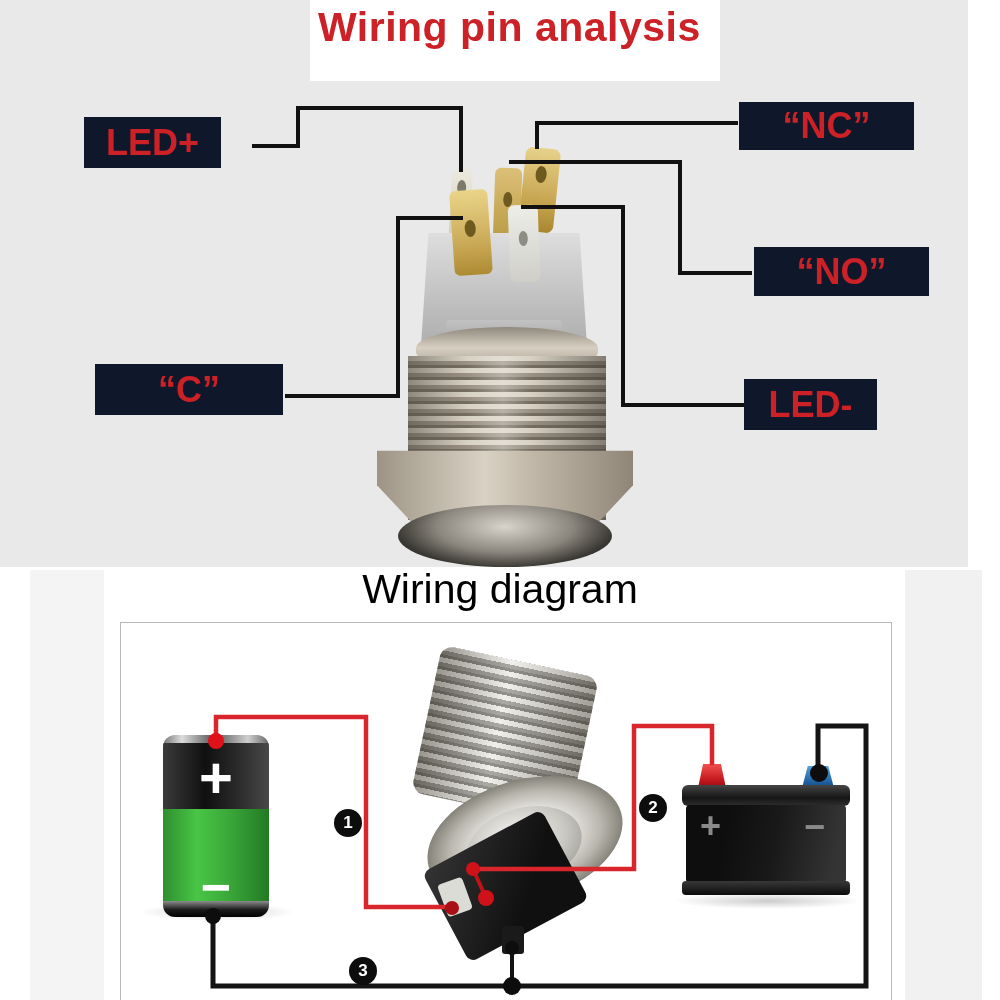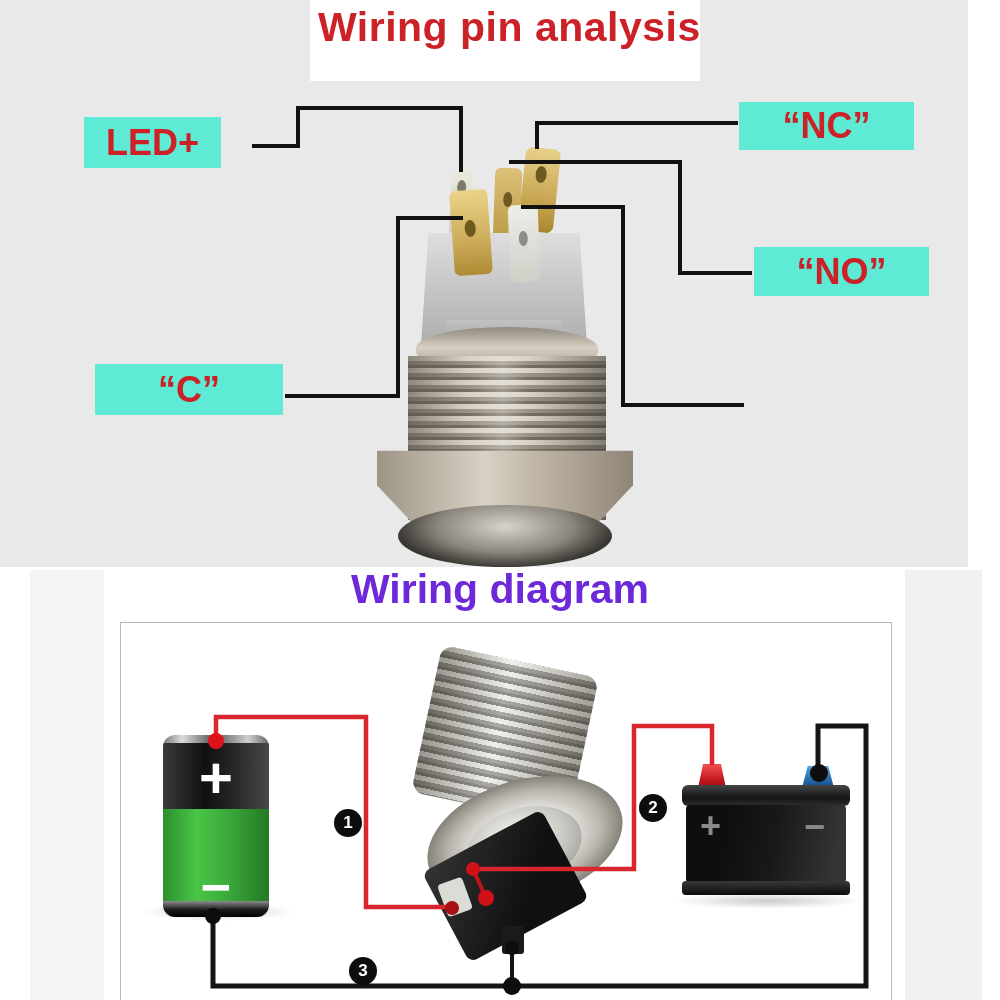--- a/index.html
+++ b/index.html
@@ -2,24 +2,24 @@
 <html><head>
 <meta charset="utf-8">
 <style>
   html,body{margin:0;padding:0;background:#fff;}
   #stage{position:relative;width:1000px;height:1000px;overflow:hidden;
          font-family:"Liberation Sans", sans-serif;background:#fff;}
   .abs{position:absolute;}
 
   
   .top-bg{left:0;top:0;width:968px;height:567px;background:#e9e9e9;z-index:0;}
-  .title-box{left:310px;top:0;width:390px;height:81px;background:#fff;z-index:6;}
+  .title-box{left:310px;top:0;width:390px;height:81px;background:#fff;z-index:6;padding-left:20px;}
   .title-text{position:absolute;left:8px;top:4px;font-size:41px;font-weight:700;
               color:#cb2127;white-space:nowrap;letter-spacing:0.5px;}
-  .label-box{background:#5eead4;z-index:6;display:flex;align-items:center;justify-content:center;
+  .label-box{background:#0f172a;z-index:6;display:flex;align-items:center;justify-content:center;
              color:#cb2127;font-size:36px;font-weight:700;white-space:nowrap;}
 
   
   .pin{position:absolute;}
   .pin .hole{position:absolute;border-radius:50%;}
   .plastic-base{left:420px;top:233px;width:168px;height:128px;z-index:2;
     background:linear-gradient(180deg,#dedede,#bcbcbc 60%,#a9a9a9);
     clip-path:polygon(5% 0,95% 0,100% 100%,0 100%);border-radius:6px;}
   .base-notch{left:446px;top:320px;width:116px;height:30px;z-index:2;
     background:linear-gradient(180deg,#c2c2c2,#9e9e9e);border-radius:4px;}
@@ -30,21 +30,21 @@
   .threads-shade{left:408px;top:356px;width:198px;height:164px;z-index:2;
     background:linear-gradient(90deg,rgba(80,74,64,.55),rgba(255,255,255,0) 30%,rgba(255,255,255,.30) 48%,rgba(255,255,255,0) 62%,rgba(60,55,48,.55));}
   .hexnut{left:377px;top:440px;width:256px;height:108px;z-index:3;
     background:linear-gradient(90deg,#9d9485,#d9d2c4 42%,#c4bbac 58%,#8f8677);
     clip-path:polygon(0 10%,100% 10%,100% 42%,77% 100%,23% 100%,0 42%);}
   .head{left:398px;top:505px;width:214px;height:62px;z-index:4;border-radius:50%;
     background:radial-gradient(ellipse at 50% 35%,#d8d4cb 0%,#8a867d 45%,#3a3833 72%,#23211e 100%);}
 
   
   .wd-title{left:0;top:566px;width:1000px;text-align:center;z-index:6;
-            color:#6d28d9;font-size:41px;font-weight:700;}
+            color:#000000;font-size:41px;font-weight:400;}
   .panel-frame{left:120px;top:622px;width:770px;height:380px;border:1px solid #b9b9b9;z-index:1;}
   .strip-left{left:30px;top:570px;width:74px;height:430px;background:#f4f4f4;z-index:0;}
   .strip-right{left:905px;top:570px;width:77px;height:430px;background:#f1f1f1;z-index:0;}
   .shadow{border-radius:50%;z-index:1;background:radial-gradient(ellipse,rgba(0,0,0,.20),rgba(0,0,0,0) 70%);}
 
   
   .gbatt{left:163px;top:735px;width:106px;height:182px;z-index:2;border-radius:12px;
          overflow:hidden;}
   .gbatt .capstrip{position:absolute;left:0;top:0;width:100%;height:10px;
     background:linear-gradient(90deg,#777,#dcdcdc 18%,#555 48%,#cfcfcf 80%,#666);}
@@ -150,20 +150,23 @@
   </div>
   <div class="abs label-box" style="left:754px;top:247px;width:175px;height:49px;">
     <span>“NO”</span>
   </div>
   <div class="abs label-box" style="left:739px;top:102px;width:175px;height:48px;">
     <span>“NC”</span>
   </div>
   <div class="abs label-box" style="left:95px;top:364px;width:188px;height:51px;">
     <span>“C”</span>
   </div>
+  <div class="abs label-box" style="left:744px;top:379px;width:133px;height:51px;">
+    <span>LED-</span>
+  </div>
 
   <div class="abs strip-left"></div>
   <div class="abs strip-right"></div>
 
   <div class="abs wd-title">Wiring diagram</div>
 
   <div class="abs panel-frame"></div>
 
   <div class="abs shadow" style="left:140px;top:903px;width:155px;height:18px;"></div>
   <div class="abs gbatt">

